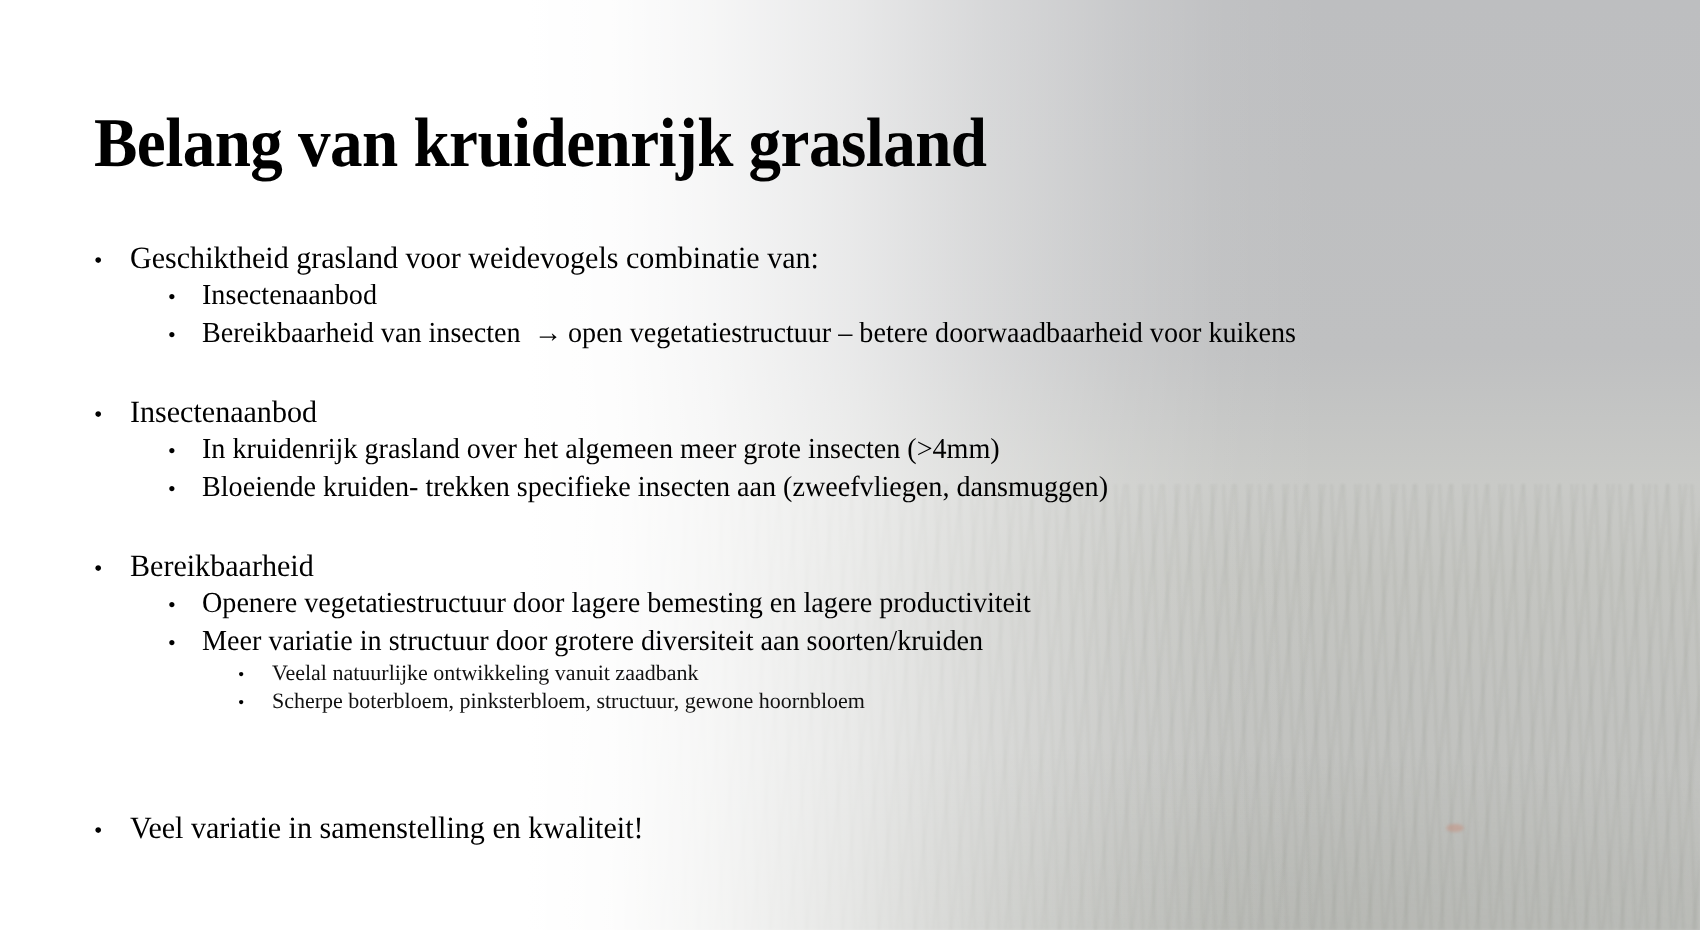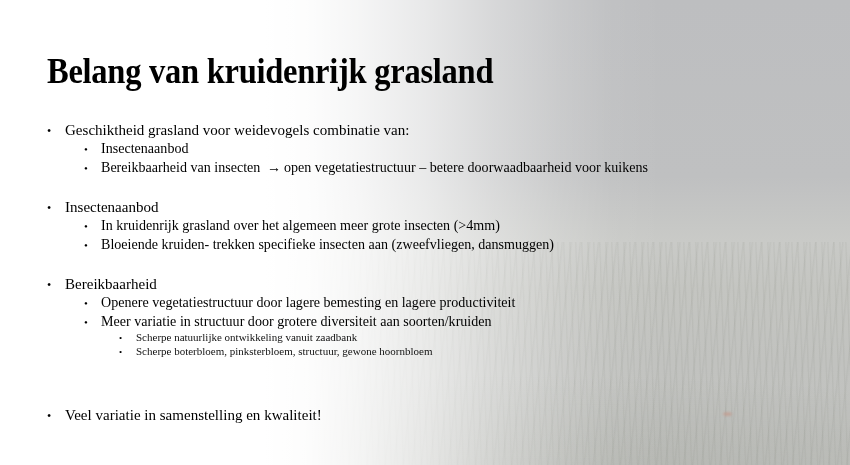--- a/index.html
+++ b/index.html
@@ -226,21 +226,21 @@
         <span class="txt">Openere vegetatiestructuur door lagere bemesting en lagere productiviteit</span>
       </div>
 
       <div class="line lvl2">
         <span class="bullet">•</span>
         <span class="txt">Meer variatie in structuur door grotere diversiteit aan soorten/kruiden</span>
       </div>
 
       <div class="line lvl3">
         <span class="bullet">•</span>
-        <span class="txt">Scherpe natuurlijke ontwikkeling vanuit zaadbank</span>
+        <span class="txt">Veelal natuurlijke ontwikkeling vanuit zaadbank</span>
       </div>
 
       <div class="line lvl3">
         <span class="bullet">•</span>
         <span class="txt">Scherpe boterbloem, pinksterbloem, structuur, gewone hoornbloem</span>
       </div>
 
       <div class="spacer-xl"></div>
 
       <div class="line lvl1">

